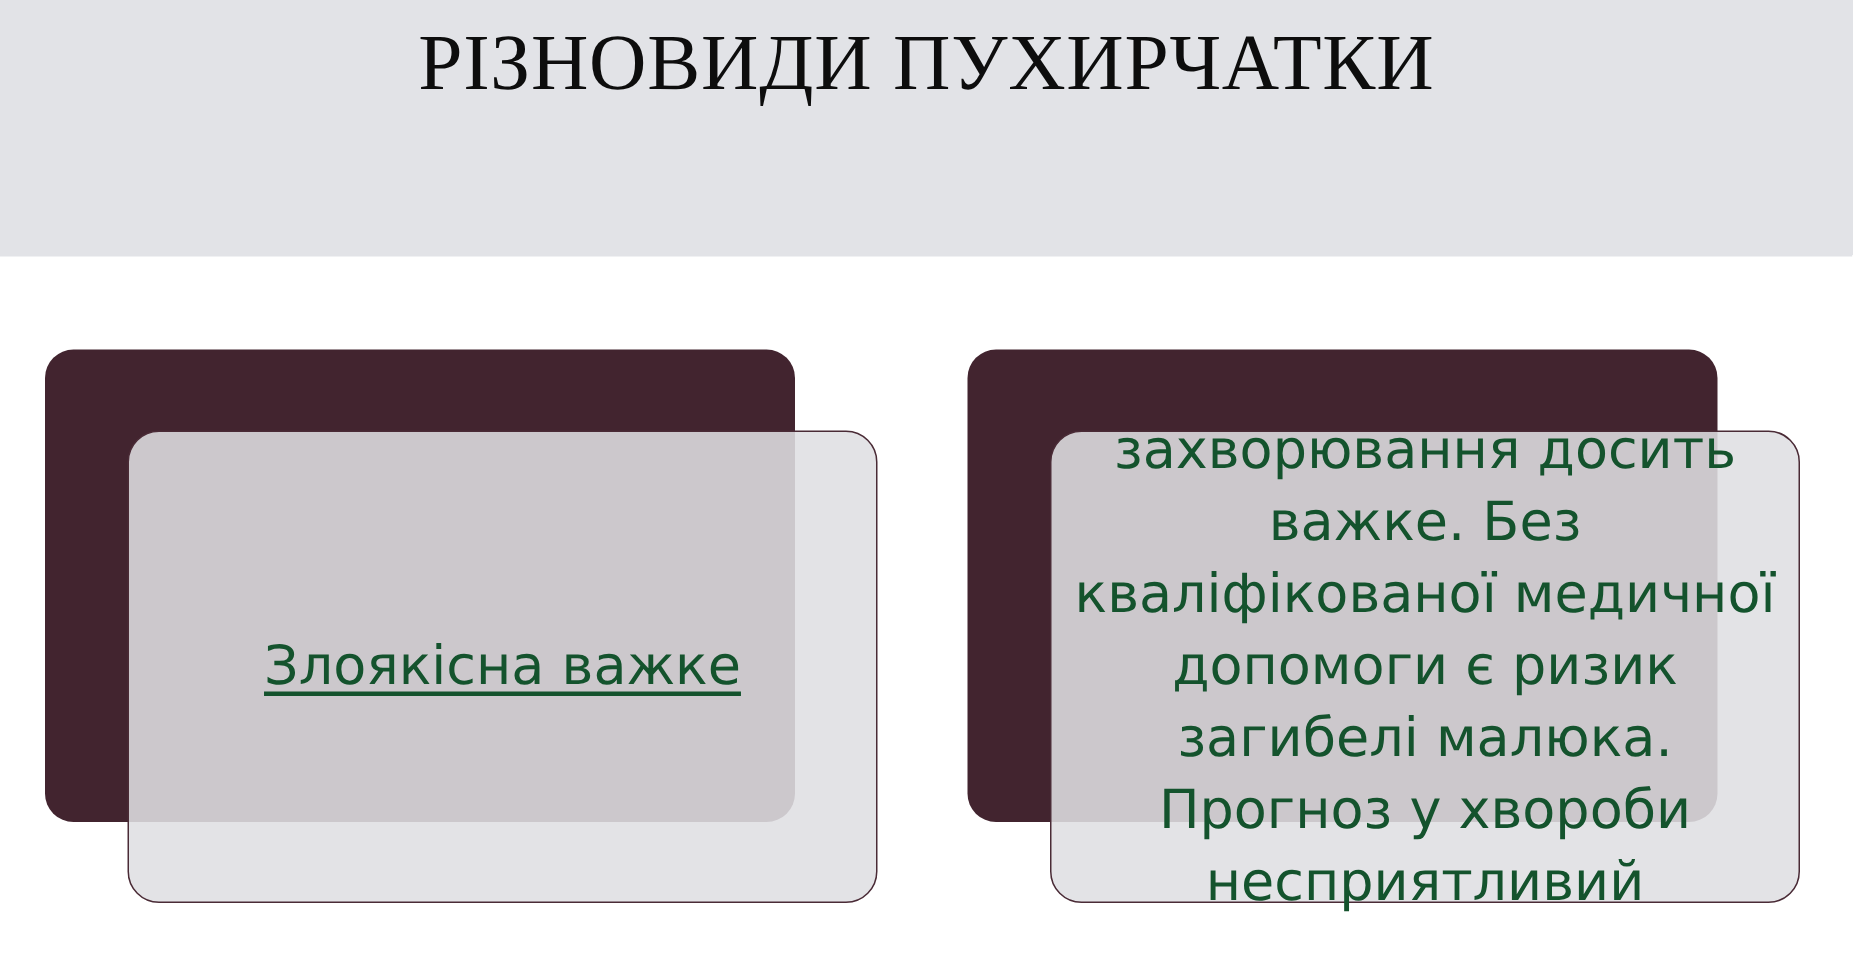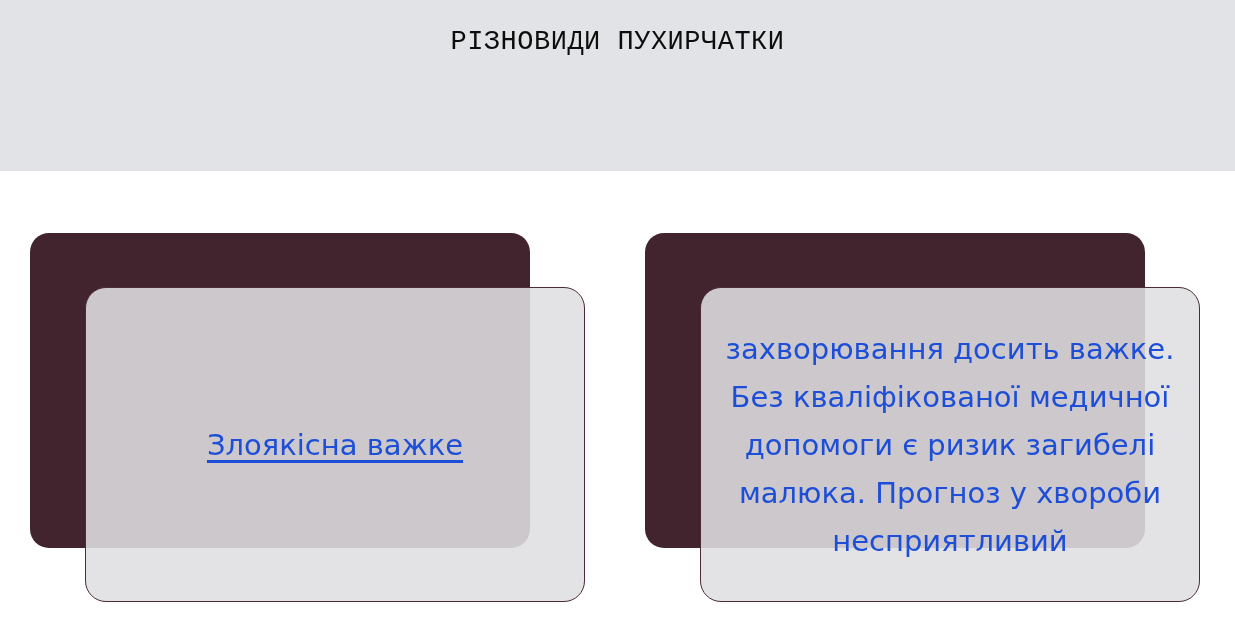--- a/index.html
+++ b/index.html
@@ -23,22 +23,22 @@
     width: 1235px;
     height: 171px;
     background: #e2e3e7;
   }
   .slide-title {
     position: absolute;
     left: 0;
     top: 18px;
     width: 1235px;
     text-align: center;
-    font-family: Liberation Mono, monospace;
-    font-size: 27px;
+    font-family: Liberation Serif, serif;
+    font-size: 53px;
     line-height: 48px;
     letter-spacing: 0.5px;
     color: #0d0d0d;
     white-space: nowrap;
   }
 
   
   .card-stack {
     position: absolute;
   }
@@ -61,22 +61,22 @@
     border: 1.4px solid #4a2b36;
     border-radius: 21px;
     box-sizing: border-box;
     display: flex;
     align-items: center;
     justify-content: center;
   }
   .card-text {
     width: 470px;
     text-align: center;
-    color: #1d4ed8;
-    font-size: 29px;
+    color: #14532d;
+    font-size: 36px;
     line-height: 48px;
     font-family: "DejaVu Sans", "Liberation Sans", sans-serif;
   }
   .card-text.underlined {
     text-decoration: underline;
     text-underline-offset: 5px;
     text-decoration-thickness: 2.5px;
   }
 
   #card-left  { left: 30px;  top: 233px; width: 555px; height: 369px; }

